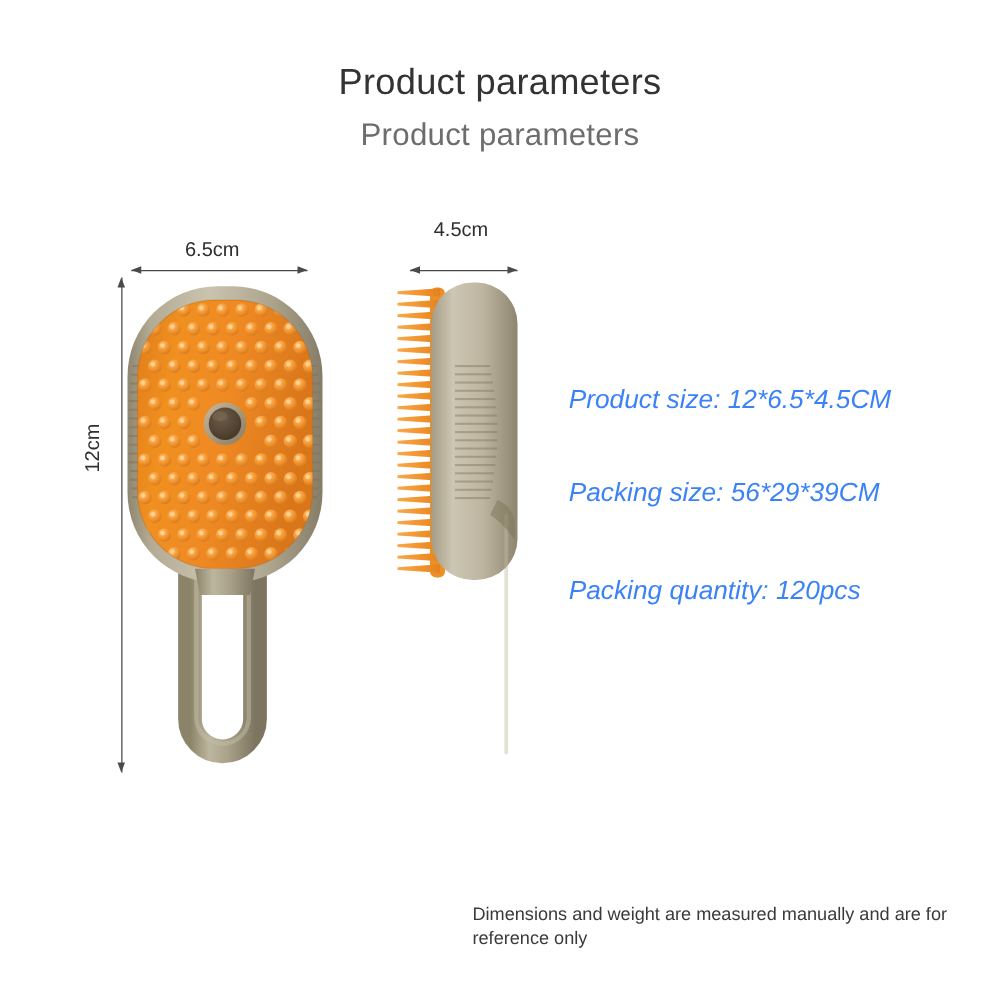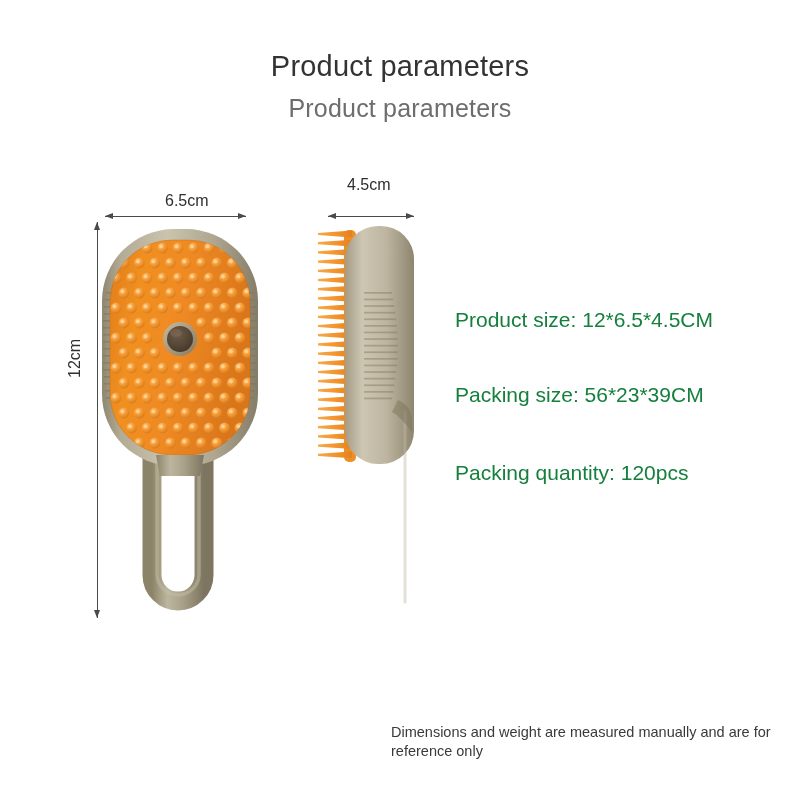--- a/index.html
+++ b/index.html
@@ -43,45 +43,46 @@
     text-align: center;
     font-size: 25px;
     color: #6d6d6d;
     letter-spacing: 0.2px;
     white-space: nowrap;
   }
 
   
   .spec {
     position: absolute;
-    color: #15803d;
+    color: #3b82f6;
     white-space: nowrap;
+    font-style: italic;
   }
   .spec-1 { left: 455px; top: 308px; font-size: 21px; }
   .spec-2 { left: 455px; top: 383px; font-size: 21px; }
   .spec-3 { left: 455px; top: 461px; font-size: 21px; }
 
   .footnote {
     position: absolute;
-    left: 391px;
+    left: 378px;
     top: 723px;
     width: 410px;
     font-size: 14.5px;
     line-height: 1.32;
     color: #3a3a3a;
   }
 
   
   .dim-label {
     position: absolute;
     font-size: 16px;
     color: #2f2f2f;
     white-space: nowrap;
   }
-  .dim-65 { left: 165px; top: 192px; }
+  .dim-65 { left: 148px; top: 192px; }
   .dim-45 { left: 347px; top: 176px; }
   .dim-12 {
     left: 66px;
     top: 378px;
     transform: rotate(-90deg);
     transform-origin: left top;
   }
 
   .dimline-h {
     position: absolute;
@@ -580,18 +581,18 @@
   <div class="arrow left a45l"></div>
   <div class="arrow right a45r"></div>
   <div class="dim-label dim-45">4.5cm</div>
 
   <div class="dimline-v"></div>
   <div class="arrow up a12t"></div>
   <div class="arrow down a12b"></div>
   <div class="dim-label dim-12">12cm</div>
 
   <div class="spec spec-1">Product size: 12*6.5*4.5CM</div>
-  <div class="spec spec-2">Packing size: 56*23*39CM</div>
+  <div class="spec spec-2">Packing size: 56*29*39CM</div>
   <div class="spec spec-3">Packing quantity: 120pcs</div>
 
   <div class="footnote">Dimensions and weight are measured manually and are for reference only</div>
 
 </div>
 
 </body></html>

